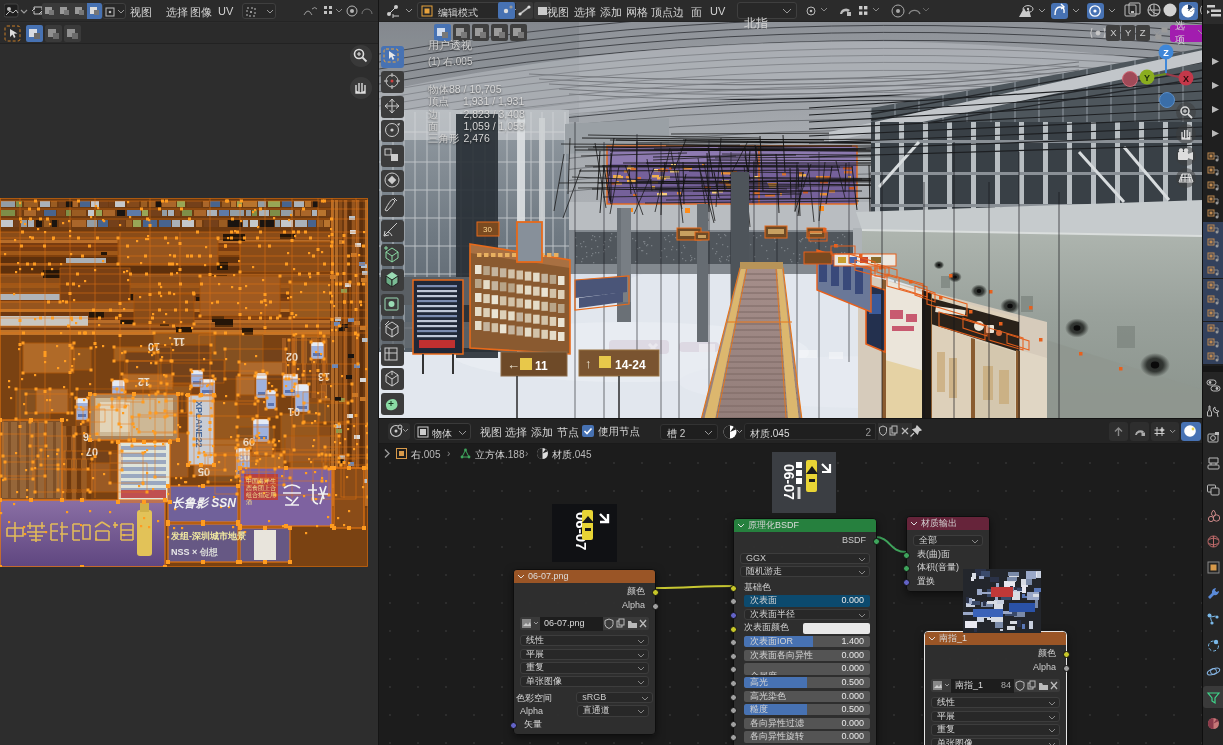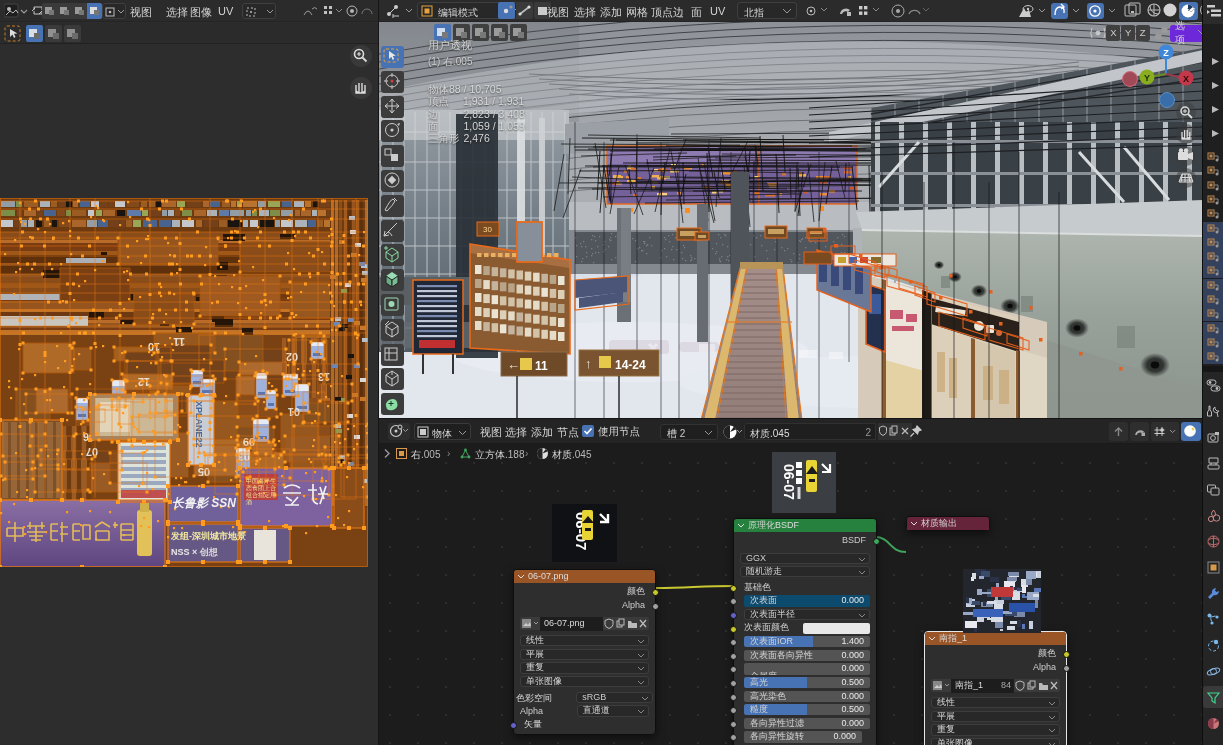--- a/index.html
+++ b/index.html
@@ -2583,21 +2583,21 @@
       </div>
 <span class="abs tofu" style="left:168px;top:5px;font-size:11px;color:#d4d4d4">视图</span>
 <span class="abs tofu" style="left:195px;top:5px;font-size:11px;color:#d4d4d4">选择</span>
 <span class="abs tofu" style="left:221px;top:5px;font-size:11px;color:#d4d4d4">添加</span>
 <span class="abs tofu" style="left:247px;top:5px;font-size:11px;color:#d4d4d4">网格</span>
 <span class="abs tofu" style="left:272px;top:5px;font-size:11px;color:#d4d4d4">顶点</span>
 <span class="abs tofu" style="left:294px;top:5px;font-size:11px;color:#d4d4d4">边</span>
 <span class="abs tofu" style="left:312px;top:5px;font-size:11px;color:#d4d4d4">面</span>
 <span class="abs " style="left:331px;top:5px;font-size:11px;color:#d4d4d4">UV</span>
 <div class="abs ddn" style="left:358px;top:2px;width:60px;height:17px">
-        <span class="abs tofu" style="left:6px;top:3px;font-size:10px">北指</span>
+        <span class="abs tofu" style="left:6px;top:12px;font-size:12px">北指</span>
         <svg class="abs" style="right:4px;top:5px" width="10" height="8">
           <path d="M1 1 l4 4 4-4" stroke="#999" fill="none"></path>
         </svg>
       </div>
 <svg class="abs" style="left:424px;top:3px" width="270" height="16" viewBox="0 0 270 16">
  <circle cx="8" cy="8" r="4" fill="none" stroke="#bbb"></circle>
         <circle cx="8" cy="8" r="1.3" fill="#bbb"></circle>
         <path d="M18 5 l3 3 3-3" stroke="#888" fill="none"></path>
  <g transform="translate(34,0)">
           <path d="M3 11 a6 6 0 0 1 10-4 l-2 2 a4 4 0 0 0-6 2 z" fill="#bbb"></path>
@@ -2694,21 +2694,21 @@
 <div style="width:15px;height:16px;background:#3f3f3f;border-radius:2px;color:#ccc;font-size:9.5px;text-align:center;line-height:16px">X</div>
 <div style="width:15px;height:16px;background:#3f3f3f;border-radius:2px;color:#ccc;font-size:9.5px;text-align:center;line-height:16px">Y</div>
 <div style="width:15px;height:16px;background:#3f3f3f;border-radius:2px;color:#ccc;font-size:9.5px;text-align:center;line-height:16px">Z</div>
 <svg width="20" height="17">
         <g stroke="#9a9a9a" fill="none">
           <path d="M3 12 l6-6 m0 6 l-6-6" opacity="0.7"></path>
           <rect x="11" y="3" width="5" height="4" fill="#9a9a9a"></rect>
           <rect x="5" y="10" width="5" height="4" fill="#9a9a9a"></rect>
         </g>
       </svg>
-<div style="background:#6d28d9;border-radius:3px;height:17px;padding:0 5px;display:flex;align-items:center;gap:4px">
+<div style="background:#a21caf;border-radius:3px;height:17px;padding:0 5px;display:flex;align-items:center;gap:4px">
         <span class="tofu" style="font-size:10px">选项</span>
         <svg width="10" height="8">
           <path d="M1 1 l4 4 4-4" stroke="#999" fill="none"></path>
         </svg>
       </div>
 </div>
 <div class="abs" style="left:2px;top:45px;width:26px;height:373px">
 <div class="abs" style="left:0;top:0px;width:23px;height:22px;background:#4772b3;border-radius:3px;margin-top:1px">
         <svg width="22" height="20" viewBox="0 0 22 20">
           <rect x="3" y="3" width="14" height="13" rx="2" fill="none" stroke="#e8a33d" stroke-dasharray="3 2"></rect>
@@ -3441,39 +3441,50 @@
             <span class="abs" style="right:6px;top:0;font-size:9px;line-height:10.6px;color:#e8e8e8">0.500</span>
           </div>
         </div>
         <div style="position:relative;height:13.6px;padding:1px 6px 1px 10px">
           <span class="abs" style="left:-4px;top:4px;width:7px;height:7px;border-radius:50%;background:#a1a1a1;border:1px solid #111"></span>
           <div style="position:relative;height:11.2px;background:#545454;border-radius:2px;overflow:hidden">
             <span class="abs" style="left:6px;top:0;font-size:9px;line-height:10.6px;color:#e8e8e8"><span class="tofu">各向异性过滤</span></span>
             <span class="abs" style="right:6px;top:0;font-size:9px;line-height:10.6px;color:#e8e8e8">0.000</span>
           </div>
         </div>
-        <div style="position:relative;height:13.6px;padding:1px 14px 1px 10px">
+        <div style="position:relative;height:13.6px;padding:1px 6px 1px 10px">
           <span class="abs" style="left:-4px;top:4px;width:7px;height:7px;border-radius:50%;background:#a1a1a1;border:1px solid #111"></span>
           <div style="position:relative;height:11.2px;background:#545454;border-radius:2px;overflow:hidden">
             <span class="abs" style="left:6px;top:0;font-size:9px;line-height:10.6px;color:#e8e8e8"><span class="tofu">各向异性旋转</span></span>
             <span class="abs" style="right:6px;top:0;font-size:9px;line-height:10.6px;color:#e8e8e8">0.000</span>
           </div>
         </div>
         <div style="position:relative;height:13.6px;padding:1px 6px 1px 10px">
           <div style="position:relative;height:11.2px;background:#545454;border-radius:2px;overflow:hidden">
             <span class="abs" style="left:6px;top:0;font-size:9px;line-height:10.6px;color:#e8e8e8"><span class="tofu">光泽</span></span>
             <span class="abs" style="right:6px;top:0;font-size:9px;line-height:10.6px;color:#e8e8e8">0.000</span>
           </div>
         </div>
       </div>
     </div>
 <div class="abs" style="left:527px;top:97px;width:84px;background:rgba(48,48,48,0.97);border:1px solid #0e0e0e;border-radius:4px;box-shadow:0 3px 8px rgba(0,0,0,0.5)">
       <div style="height:13px;background:#66243a;border-radius:3px 3px 0 0;color:#ddd;font-size:9px;line-height:13px;padding-left:14px;position:relative"><svg class="abs" style="left:3px;top:4px" width="8" height="6">
           <path d="M1 1 l3 3 3-3" stroke="#ddd" fill="none"></path>
         </svg><span class="tofu">材质输出</span></div>
+      <div style="padding:2px 0 3px">
+        <div style="height:2px"></div>
+        <div style="position:relative;height:13.6px;padding:1px 6px">
+          <div style="height:11.2px;background:#282828;border:1px solid #3d3d3d;border-radius:3px;color:#ccc;font-size:9px;line-height:9.6px;padding:0 5px;position:relative"><span class="tofu">全部</span><svg class="abs" style="right:3px;top:3px" width="8" height="7">
+              <path d="M1 1 l3 3 3-3" stroke="#888" fill="none"></path>
+            </svg></div>
+        </div>
+        <div style="position:relative;height:13.6px;color:#ccc;font-size:9px;line-height:13.6px;padding-left:10px"><span class="tofu">表(曲)面</span><span class="abs" style="left:-4px;top:4px;width:7px;height:7px;border-radius:50%;background:#3fa55c;border:1px solid #111"></span></div>
+        <div style="position:relative;height:13.6px;color:#ccc;font-size:9px;line-height:13.6px;padding-left:10px"><span class="tofu">体积(音量)</span><span class="abs" style="left:-4px;top:4px;width:7px;height:7px;border-radius:50%;background:#3fa55c;border:1px solid #111"></span></div>
+        <div style="position:relative;height:13.6px;color:#ccc;font-size:9px;line-height:13.6px;padding-left:10px"><span class="tofu">置换</span><span class="abs" style="left:-4px;top:4px;width:7px;height:7px;border-radius:50%;background:#6363c7;border:1px solid #111"></span></div>
+      </div>
     </div>
 <div class="abs" style="left:545px;top:212px;width:143px;background:rgba(48,48,48,0.97);border:1px solid #e8e8e8;border-radius:4px;box-shadow:0 3px 8px rgba(0,0,0,0.5)">
       <div style="height:13px;background:#9a5526;border-radius:3px 3px 0 0;color:#ddd;font-size:9px;line-height:13px;padding-left:14px;position:relative"><svg class="abs" style="left:3px;top:4px" width="8" height="6">
           <path d="M1 1 l3 3 3-3" stroke="#ddd" fill="none"></path>
         </svg><span class="tofu">南指</span>_1</div>
       <div style="padding:2px 0 3px">
         <div style="position:relative;height:13.6px;color:#ccc;font-size:9px;line-height:13.6px;text-align:right;padding-right:10px"><span class="tofu">颜色</span><span class="abs" style="right:-4px;top:4px;width:7px;height:7px;border-radius:50%;background:#c7c729;border:1px solid #111"></span></div>
         <div style="position:relative;height:13.6px;color:#ccc;font-size:9px;line-height:13.6px;text-align:right;padding-right:10px">Alpha<span class="abs" style="right:-4px;top:4px;width:7px;height:7px;border-radius:50%;background:#a1a1a1;border:1px solid #111"></span></div>
         <div style="height:4px"></div>
         <div style="position:relative;height:16px;padding:1px 6px;display:flex">

